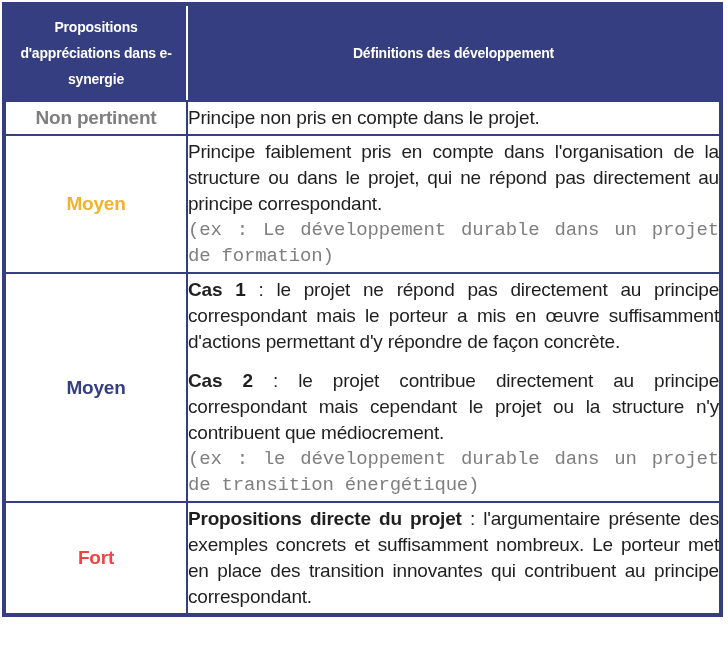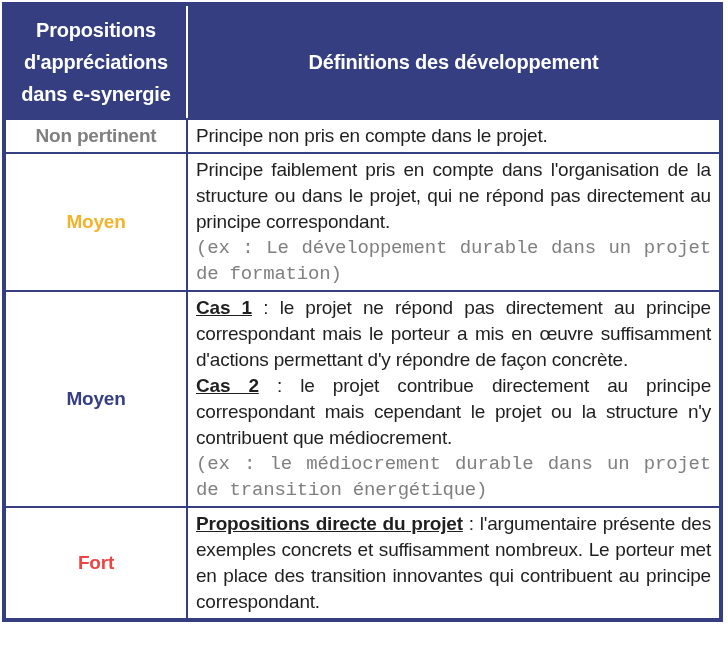--- a/index.html
+++ b/index.html
@@ -22,56 +22,56 @@
     border-spacing: 0;
     table-layout: fixed;
     background: #ffffff;
   }
   col.c1 { width: 180px; }
   
   thead th {
     background: #343e80;
     color: #ffffff;
     font-weight: bold;
-    font-size: 20px;
-    line-height: 32px;
+    font-size: 14px;
+    line-height: 26px;
     text-align: center;
     vertical-align: middle;
     padding: 8px 6px;
     height: 78px;
     letter-spacing: -0.2px;
   }
   thead th.h2 { border-left: 2px solid #ffffff; }
   
   tbody td {
     border-top: 2px solid #343e80;
     vertical-align: middle;
-    padding: 3px 8px;
+    padding: 3px 0;
     font-size: 19px;
     line-height: 26px;
     color: #1f1f1f;
     letter-spacing: -0.2px;
   }
   tbody td.def { border-left: 2px solid #343e80; }
   td.label {
     text-align: center;
     font-weight: bold;
     font-size: 19px;
   }
   .lbl-nonpertinent { color: #7f7f7f; }
   .lbl-faible { color: #f2b32a; }
   .lbl-moyen  { color: #343e80; }
   .lbl-fort   { color: #ef4444; }
   td.def p {
     margin: 0;
     text-align: justify;
   }
-  td.def p.spaced { margin-top: 0; }
+  td.def p.spaced { margin-top: 13px; }
   td.def p.example { color: #7f7f7f; font-family: Liberation Mono, monospace; }
-  td.def b { font-weight: bold; text-decoration: underline; }
+  td.def b { font-weight: bold; }
   tr.row-nonpertinent td.def { padding-top: 2px; padding-bottom: 2px; }
 </style>
 </head>
 <body>
 
 <div class="page">
   <table class="appr">
     <colgroup>
         <col class="c1">
         <col class="c2">
@@ -96,21 +96,21 @@
           <p><span>Principe faiblement pris en compte dans l'organisation de la structure ou dans le projet, qui ne répond pas directement au principe correspondant.</span></p>
           <p class="example"><span>(ex : Le développement durable dans un projet de formation)</span></p>
         </td>
       </tr>
 
       <tr>
         <td class="label lbl-moyen">Moyen</td>
         <td class="def">
           <p><b>Cas 1</b><span> : le projet ne répond pas directement au principe correspondant mais le porteur a mis en œuvre suffisamment d'actions permettant d'y répondre de façon concrète.</span></p>
           <p class="spaced"><b>Cas 2</b><span> : le projet contribue directement au principe correspondant mais cependant le projet ou la structure n'y contribuent que médiocrement.</span></p>
-          <p class="example"><span>(ex : le médiocrement durable dans un projet de transition énergétique)</span></p>
+          <p class="example"><span>(ex : le développement durable dans un projet de transition énergétique)</span></p>
         </td>
       </tr>
 
       <tr>
         <td class="label lbl-fort">Fort</td>
         <td class="def">
           <p><b>Propositions directe du projet</b><span> : l'argumentaire présente des exemples concrets et suffisamment nombreux. Le porteur met en place des transition innovantes qui contribuent au principe correspondant.</span></p>
         </td>
       </tr>
     </tbody>

